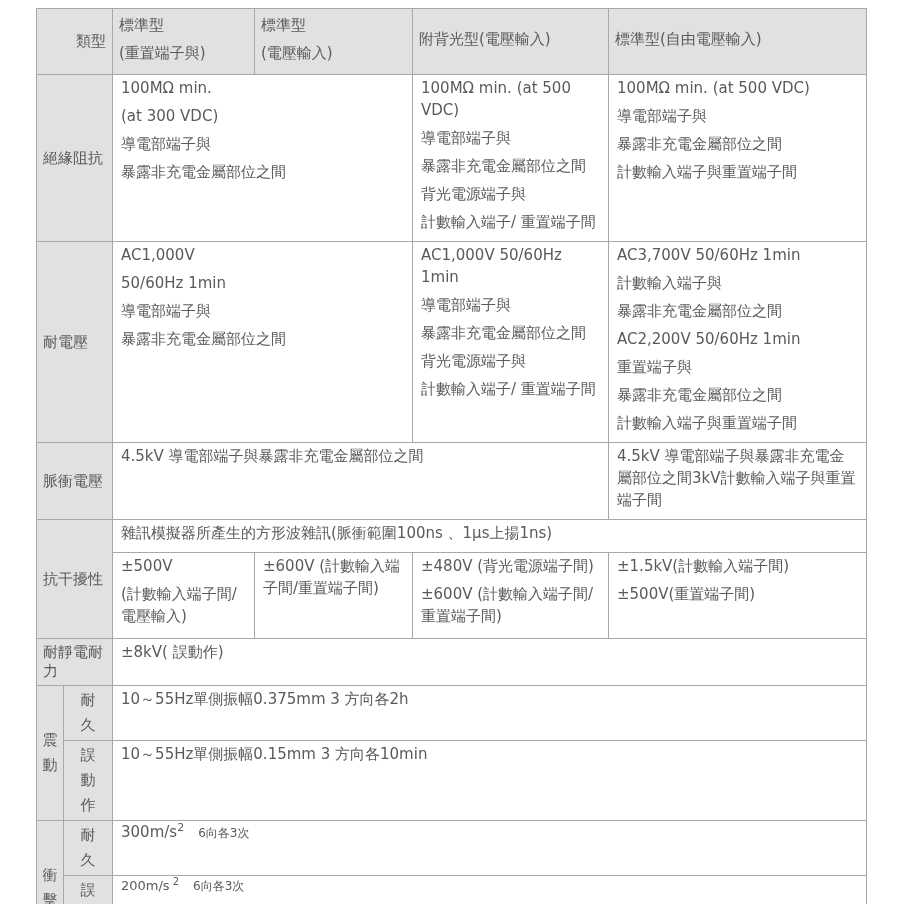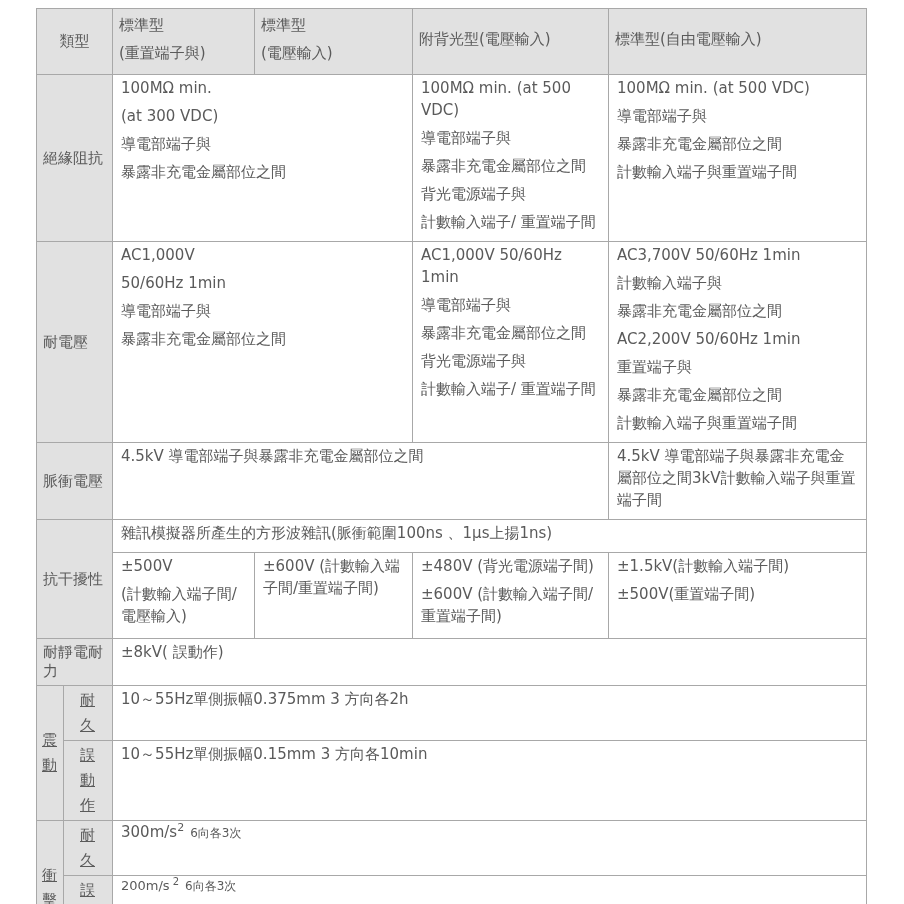--- a/index.html
+++ b/index.html
@@ -28,42 +28,41 @@
     overflow: hidden;
     box-sizing: border-box;
     word-break: break-word;
   }
   td p { margin: 0 0 6px 0; line-height: 22px; }
   td.hd {
     background: #e1e1e1;
     vertical-align: middle;
     padding: 4px 6px;
   }
-  td.center { text-align: center; }
+  td.center { text-align: right; }
   td.vstack { vertical-align: middle; text-align: center; padding: 2px; }
   .stack {
     width: 16px;
     margin: 0 auto;
     word-break: break-all;
     line-height: 25px;
-    text-align: left;
-    text-decoration: underline;
+    text-align: center;
   }
   tr.r1  { height: 66px; }
   tr.r2  { height: 162px; }
   tr.r3  { height: 197px; }
   tr.r4  { height: 70px; }
   tr.r5  { height: 30px; }
   tr.r6  { height: 86px; margin-top: 20px; }
   tr.r7  { height: 47px; }
   tr.r8  { height: 48px; }
   tr.r9  { height: 74px; }
   tr.r10 { height: 49px; }
   tr.r11 { height: 67px; }
-  .suffix { font-size: 12px; margin-left: 6px; }
+  .suffix { font-size: 12px; margin-left: 14px; }
   sup { font-size: 11px; line-height: 0; }
   td.shock-mal { font-size: 13px; }
   td.shock-mal sup { font-size: 10px; margin-left: 3px; }
 </style>
 </head>
 <body>
 
 <table class="spec">
   <colgroup>
     <col style="width:27px">

